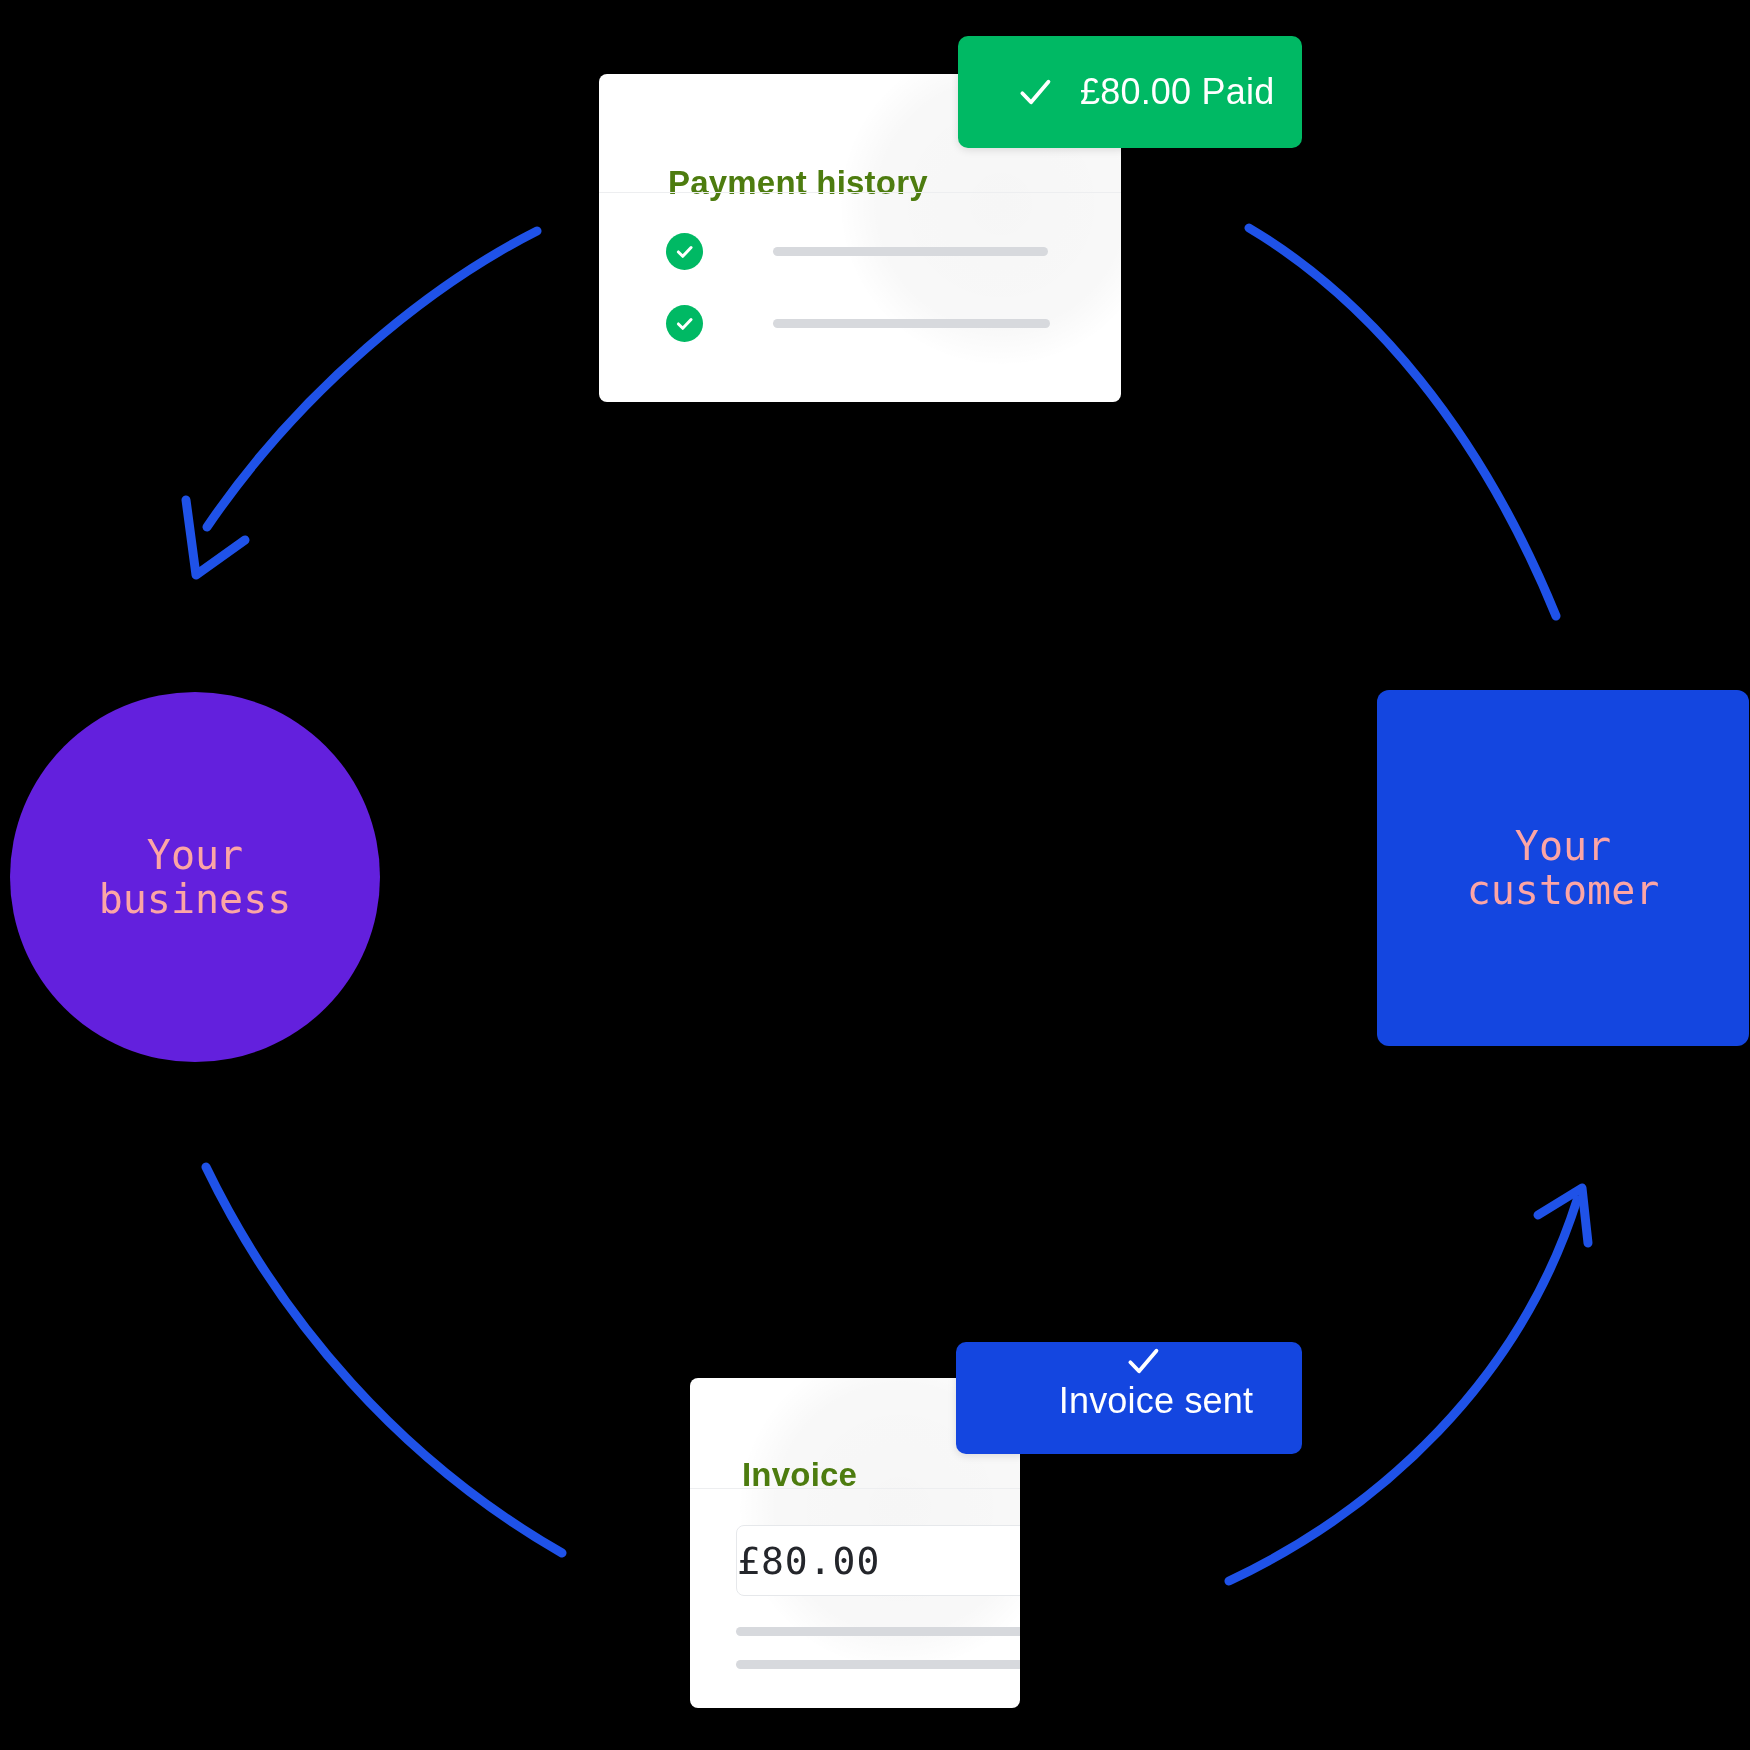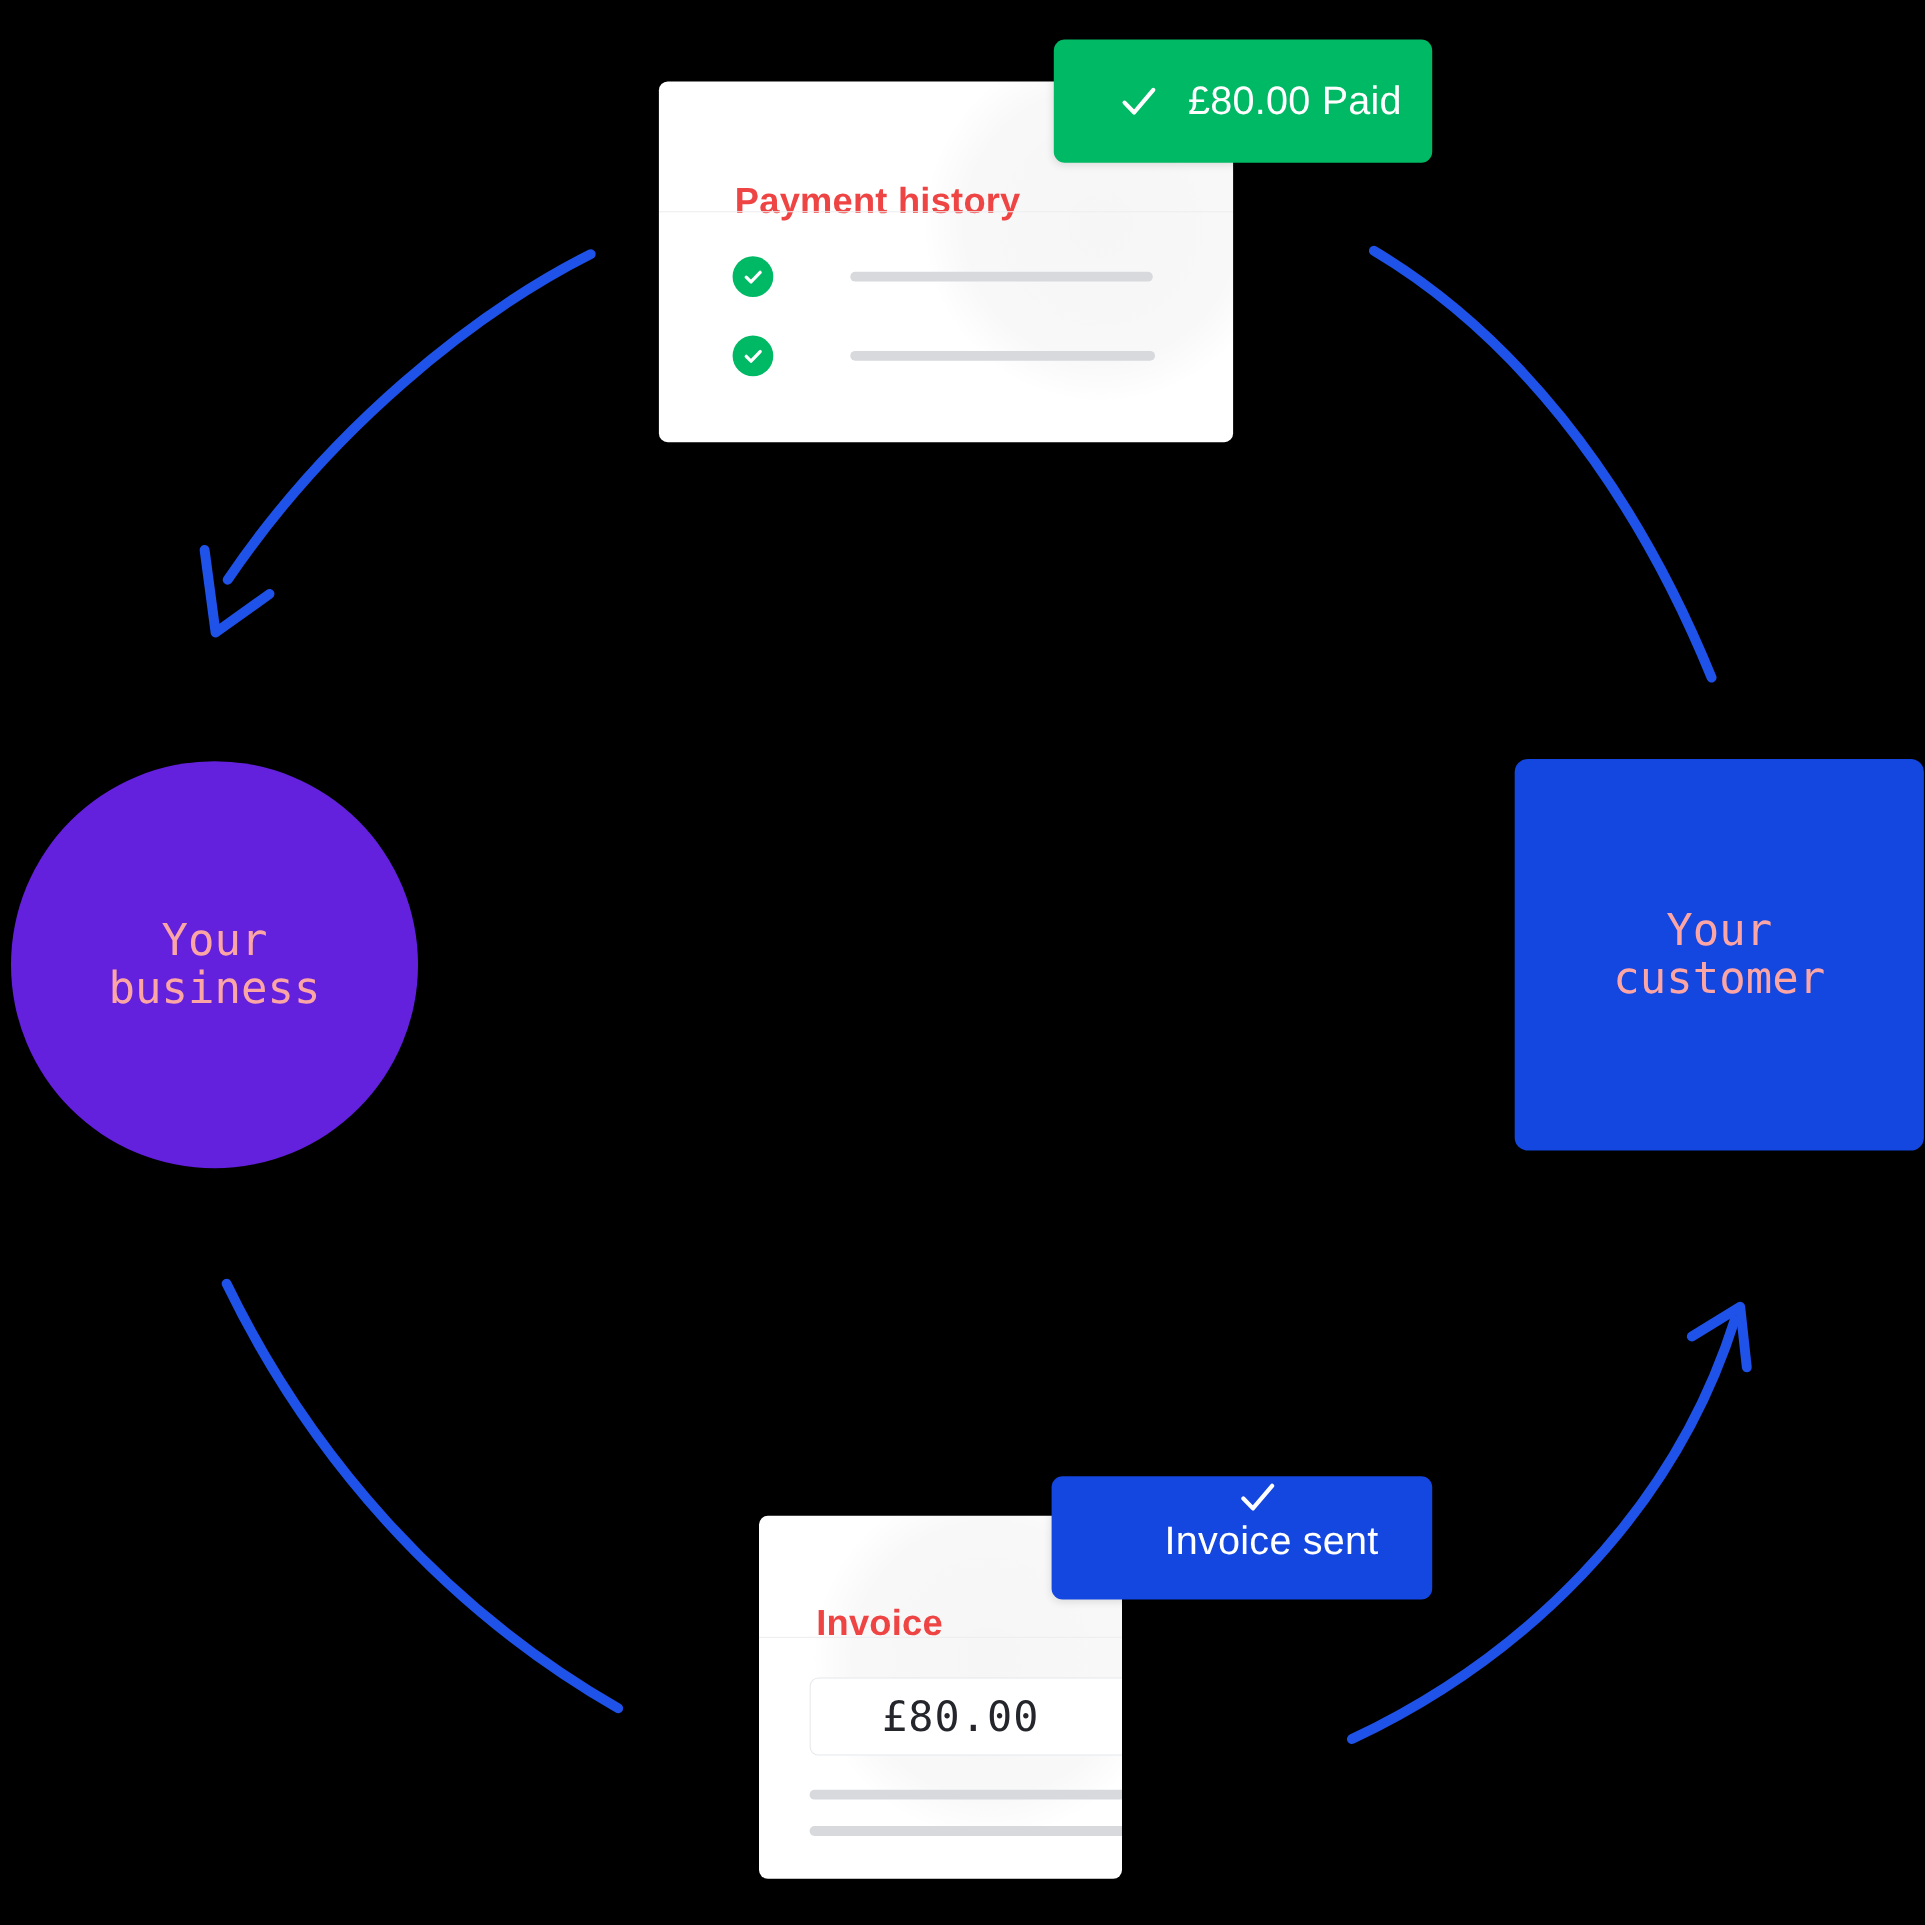--- a/index.html
+++ b/index.html
@@ -76,21 +76,21 @@
     right: -40px;
     top: -30px;
     width: 320px;
     height: 320px;
     border-radius: 50%;
     background: radial-gradient(circle at 50% 50%, rgba(0,0,0,0.035) 0%, rgba(0,0,0,0.028) 55%, rgba(0,0,0,0.0) 72%);
     pointer-events: none;
   }
   .card-title {
     position: absolute;
-    color: #ef4444;
+    color: #4d7c0f;
     font-size: 33px;
     font-weight: 700;
     letter-spacing: 0.2px;
   }
   .card-divider {
     position: absolute;
     left: 0;
     right: 0;
     height: 1px;
     background: #EDEEF0;
@@ -144,21 +144,21 @@
     left: 46px;
     top: 147px;
     width: 297px;
     height: 71px;
     box-sizing: border-box;
     border: 1px solid #E6E8EB;
     border-radius: 8px;
     background: #ffffff;
     display: flex;
     align-items: center;
-    justify-content: center;
+    justify-content: flex-start;
   }
   .amount-value {
     color: #24262B;
     font-family: "DejaVu Sans Mono", "Liberation Mono", monospace;
     font-size: 38px;
     letter-spacing: 1px;
     padding-right: 22px;
   }
   .inv-line {
     position: absolute;

